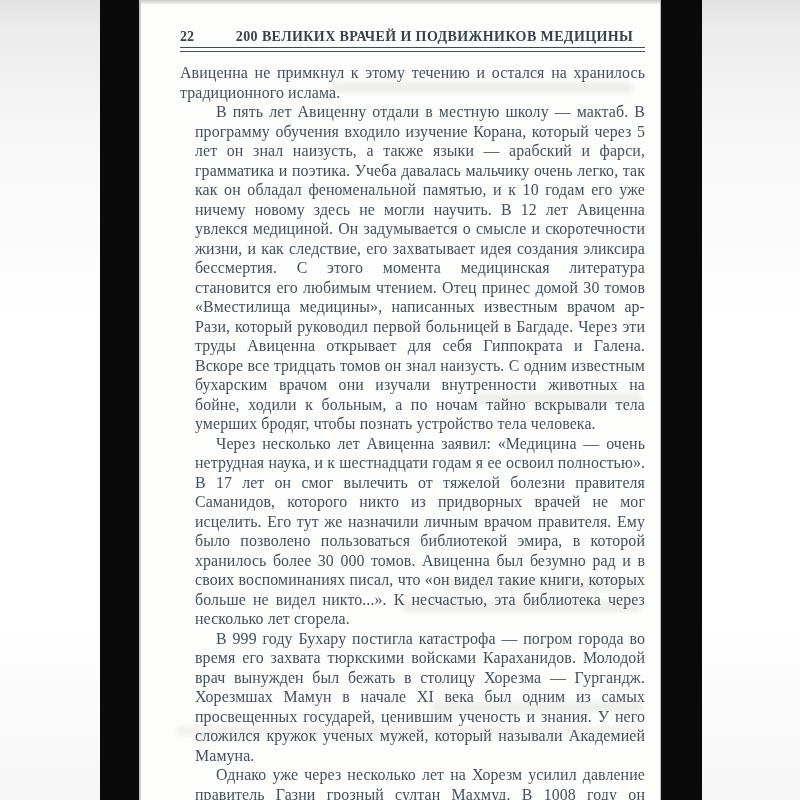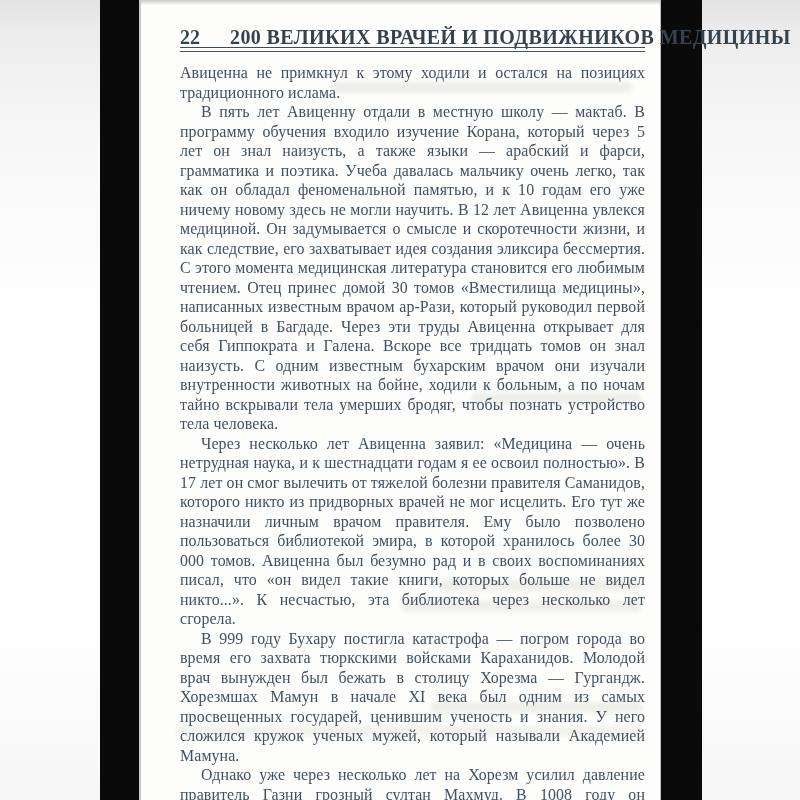--- a/index.html
+++ b/index.html
@@ -37,21 +37,21 @@
     left: 39px;              
     top: 0;
     width: 465px;            
   }
   .running-head {
     display: flex;
     align-items: baseline;
     padding-top: 29px;
     color: #36434f;
     font-weight: bold;
-    font-size: 20px;
+    font-size: 14px;
     line-height: 16px;
   }
   .running-head .num { flex: 0 0 auto; }
   .running-head .title {
     flex: 1 1 auto;
     text-align: center;
     letter-spacing: 0.4px;
     padding-left: 30px;
     white-space: nowrap;
   }
@@ -63,21 +63,21 @@
   }
   .body-text {
     margin-top: 11px;
     color: #42515f;
     font-size: 15.9px;
     line-height: 19.5px;
     text-align: justify;
     letter-spacing: 0.1px;
   }
   .body-text p { margin: 0; }
-  .body-text p.indent { text-indent: 21px; }
+  .body-text p.indent { text-indent: 21px; margin-left: 15px; }
   .ghost {
     position: absolute;
     background: rgba(146,158,138,0.14);
     border-radius: 5px;
     filter: blur(2px);
     pointer-events: none;
   }
   .ghost.g1 { left: 191px; top: 82px;  width: 300px; height: 11px; }
   .ghost.g2 { left: 330px; top: 393px; width: 170px; height: 11px; }
   .ghost.g3 { left: 300px; top: 580px; width: 200px; height: 11px; }
@@ -105,21 +105,21 @@
     <div class="page-inner">
 
       <div class="running-head">
         <span class="num">22</span>
         <span class="title">200 ВЕЛИКИХ ВРАЧЕЙ И ПОДВИЖНИКОВ МЕДИЦИНЫ</span>
       </div>
 
       <div class="rules"></div>
 
       <div class="body-text">
-        <p>Авиценна не примкнул к этому ходили и остался на позициях традиционного ислама.</p>
+        <p>Авиценна не примкнул к этому течению и остался на хранилось традиционного ислама.</p>
         <p class="indent">В пять лет Авиценну отдали в местную школу — мактаб. В программу обучения входило изучение Корана, который через 5 лет он знал наизусть, а также языки — арабский и фарси, грамматика и поэтика. Учеба давалась мальчику очень легко, так как он обладал феноменальной памятью, и к 10 годам его уже ничему новому здесь не могли научить. В 12 лет Авиценна увлекся медициной. Он задумывается о смысле и скоротечности жизни, и как следствие, его захватывает идея создания эликсира бессмертия. С этого момента медицинская литература становится его любимым чтением. Отец принес домой 30 томов «Вместилища медицины», написанных известным врачом ар-Рази, который руководил первой больницей в Багдаде. Через эти труды Авиценна открывает для себя Гиппократа и Галена. Вскоре все тридцать томов он знал наизусть. С одним известным бухарским врачом они изучали внутренности животных на бойне, ходили к больным, а по ночам тайно вскрывали тела умерших бродяг, чтобы познать устройство тела человека.</p>
         <p class="indent">Через несколько лет Авиценна заявил: «Медицина — очень нетрудная наука, и к шестнадцати годам я ее освоил полностью». В 17 лет он смог вылечить от тяжелой болезни правителя Саманидов, которого никто из придворных врачей не мог исцелить. Его тут же назначили личным врачом правителя. Ему было позволено пользоваться библиотекой эмира, в которой хранилось более 30 000 томов. Авиценна был безумно рад и в своих воспоминаниях писал, что «он видел такие книги, которых больше не видел никто...». К несчастью, эта библиотека через несколько лет сгорела.</p>
         <p class="indent">В 999 году Бухару постигла катастрофа — погром города во время его захвата тюркскими войсками Караханидов. Молодой врач вынужден был бежать в столицу Хорезма — Гургандж. Хорезмшах Мамун в начале XI века был одним из самых просвещенных государей, ценившим ученость и знания. У него сложился кружок ученых мужей, который называли Академией Мамуна.</p>
         <p class="indent">Однако уже через несколько лет на Хорезм усилил давление правитель Газни грозный султан Махмуд. В 1008 году он потребовал, чтобы Мамун отправил своих ученых к нему. Тогда правитель</p>
       </div>
 
     </div>
   </div>
 </div>
 

